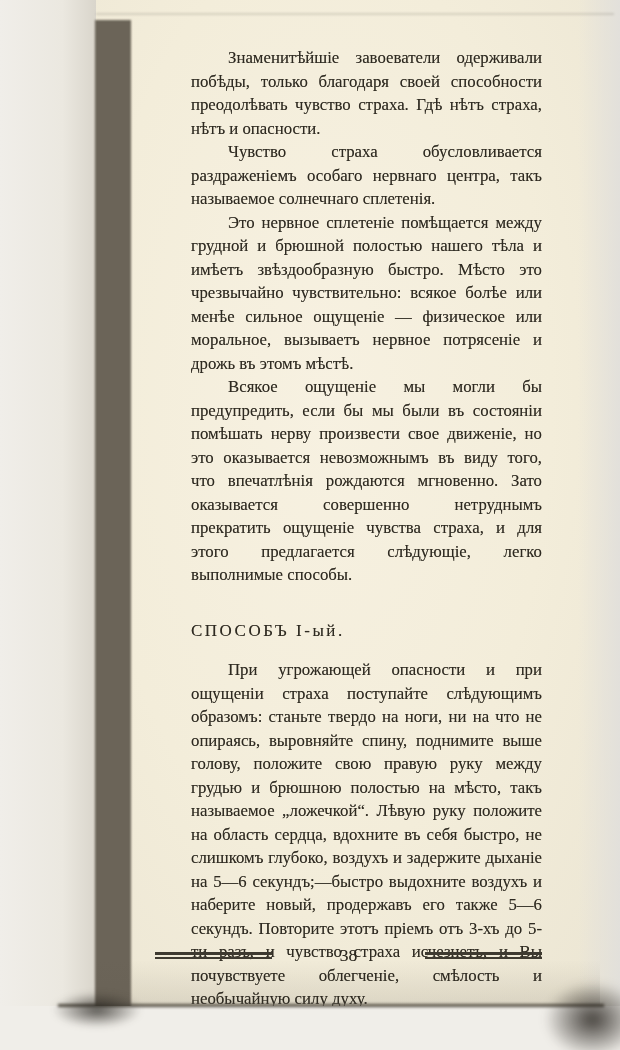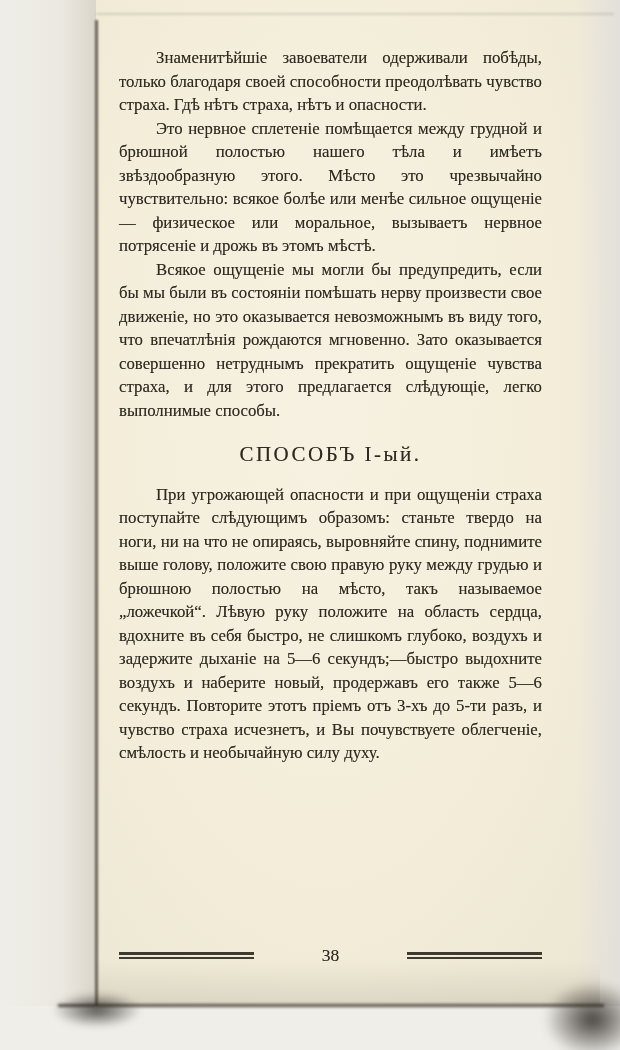--- a/index.html
+++ b/index.html
@@ -1,15 +1,15 @@
 <!DOCTYPE html>
 <html><head>
 <meta charset="utf-8">
 <style>
-  * { box-sizing: border-box; }
+  * { box-sizing: border-box; padding-left: 36px; }
   html, body { margin: 0; padding: 0; }
   body {
     width: 620px; height: 1050px;
     position: relative;
     overflow: hidden;
     background: #ecebe6;
     font-family: "Liberation Serif", "DejaVu Serif", serif;
   }
 
   
@@ -69,25 +69,24 @@
   .text-block {
     position: absolute; left: 119px; top: 46px; width: 423px;
     color: #2e2a21;
     font-size: 16.8px;
     line-height: 23.5px;
     text-align: justify;
     text-shadow: 0 0 0.5px rgba(46,42,33,0.45);
   }
   .text-block p { margin: 0; text-indent: 37px; }
   .text-block h2 {
-    margin: 21px 0 16px;
-    font-size: 21px;
+    margin: 32px 0 16px;
+    font-size: 17px;
     font-weight: normal;
     letter-spacing: 2.5px;
-    text-align: center;
     text-indent: 0;
   }
 
   
   .footer {
     position: absolute; left: 119px; width: 423px; top: 944px;
     display: flex; align-items: center;
     color: #2e2a21;
     gap: 40px;
   }
@@ -109,21 +108,22 @@
 
 <div class="scan">
   <div class="margin-left"></div>
   <div class="margin-right"></div>
   <div class="edge-top"></div>
   <div class="edge-left"></div>
   <div class="curl-bottom"></div>
 
   <div class="text-block">
     <p>Знаменитѣйшіе завоеватели одерживали побѣды, только благодаря своей способности преодолѣвать чувство страха. Гдѣ нѣтъ страха, нѣтъ и опасности.</p>
-    <p>Это нервное сплетеніе помѣщается между грудной и брюшной полостью нашего тѣла и имѣетъ звѣздообразную этого. Мѣсто это чрезвычайно чувствительно: всякое болѣе или менѣе сильное ощущеніе — физическое или моральное, вызываетъ нервное потрясеніе и дрожь въ этомъ мѣстѣ.</p>
+    <p>Чувство страха обусловливается раздраженіемъ особаго нервнаго центра, такъ называемое солнечнаго сплетенія.</p>
+    <p>Это нервное сплетеніе помѣщается между грудной и брюшной полостью нашего тѣла и имѣетъ звѣздообразную быстро. Мѣсто это чрезвычайно чувствительно: всякое болѣе или менѣе сильное ощущеніе — физическое или моральное, вызываетъ нервное потрясеніе и дрожь въ этомъ мѣстѣ.</p>
     <p>Всякое ощущеніе мы могли бы предупредить, если бы мы были въ состояніи помѣшать нерву произвести свое движеніе, но это оказывается невозможнымъ въ виду того, что впечатлѣнія рождаются мгновенно. Зато оказывается совершенно нетруднымъ прекратить ощущеніе чувства страха, и для этого предлагается слѣдующіе, легко выполнимые способы.</p>
     <h2>СПОСОБЪ I-ый.</h2>
     <p>При угрожающей опасности и при ощущеніи страха поступайте слѣдующимъ образомъ: станьте твердо на ноги, ни на что не опираясь, выровняйте спину, поднимите выше голову, положите свою правую руку между грудью и брюшною полостью на мѣсто, такъ называемое „ложечкой“. Лѣвую руку положите на область сердца, вдохните въ себя быстро, не слишкомъ глубоко, воздухъ и задержите дыханіе на 5—6 секундъ;—быстро выдохните воздухъ и наберите новый, продержавъ его также 5—6 секундъ. Повторите этотъ пріемъ отъ 3-хъ до 5-ти разъ, и чувство страха исчезнетъ, и Вы почувствуете облегченіе, смѣлость и необычайную силу духу.</p>
   </div>
 
   <div class="footer">
     <span class="rule"></span>
     <span class="pagenum">38</span>
     <span class="rule"></span>
   </div>

